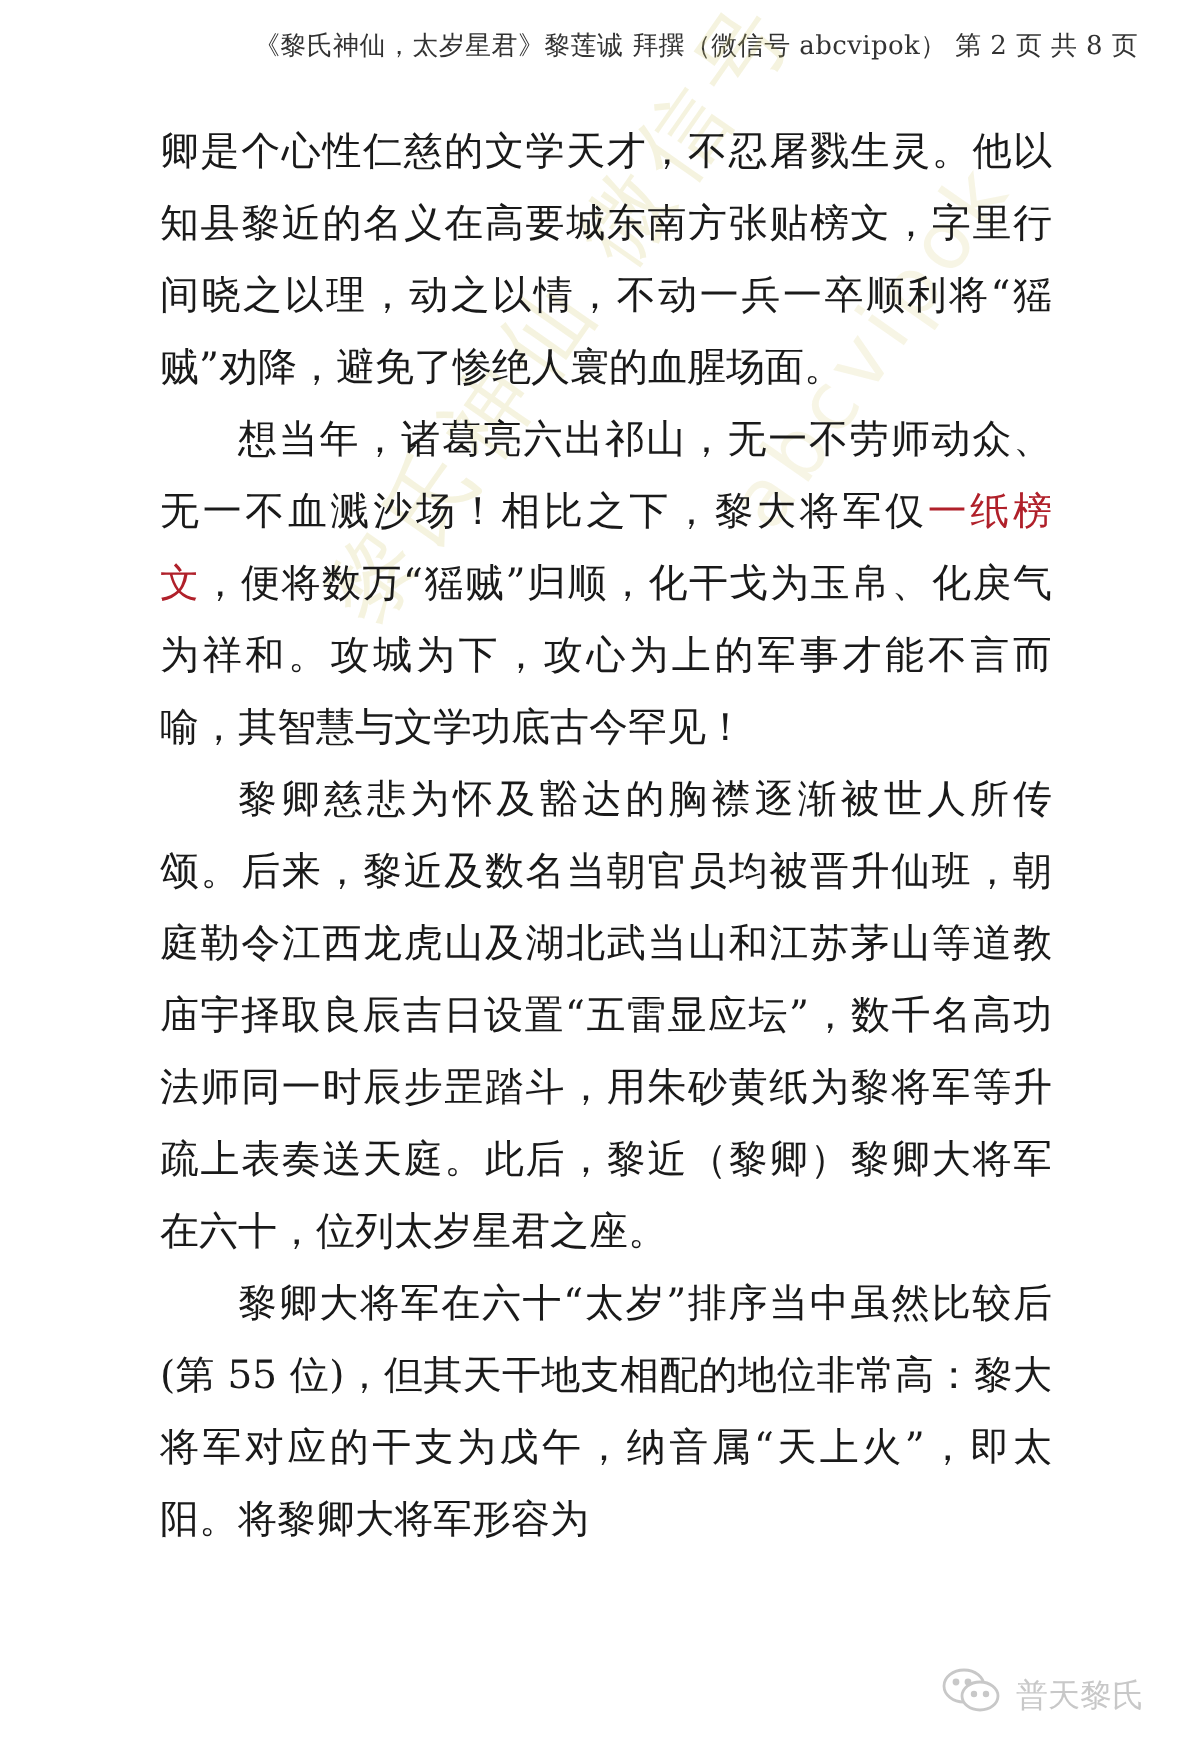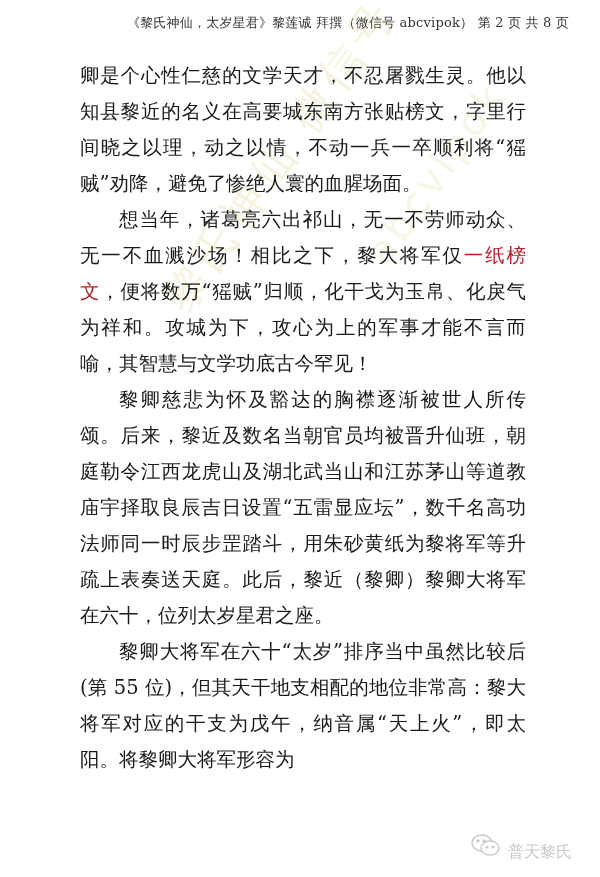--- a/index.html
+++ b/index.html
@@ -25,21 +25,21 @@
     font-size:44px; color:rgba(210,200,110,0.22); white-space:nowrap;
     pointer-events:none; letter-spacing:6px;
   }
   .wm2 {
     position:absolute; left:330px; top:150px;
     transform: rotate(-55deg);
     font-size:40px; color:rgba(210,200,110,0.18); white-space:nowrap; pointer-events:none;
     font-family:"DejaVu Sans", sans-serif; letter-spacing:4px;
   }
   .footer-logo {
-    position:absolute; right:28px; top:833px; display:flex; align-items:flex-end; gap:6px;
+    position:absolute; right:28px; top:833px; display:flex; align-items:center; gap:6px;
     color:#c8c8c8; font-size:16px; font-family:"DejaVu Sans", sans-serif;
   }
   .footer-logo svg { width:32px; height:26px; }
 </style>
 </head>
 <body>
 
 <div class="header">《黎氏神仙，太岁星君》黎莲诚 拜撰（微信号 abcvipok） 第 2 页 共 8 页</div>
 
 <div class="watermark">黎氏神仙 微信号</div>

